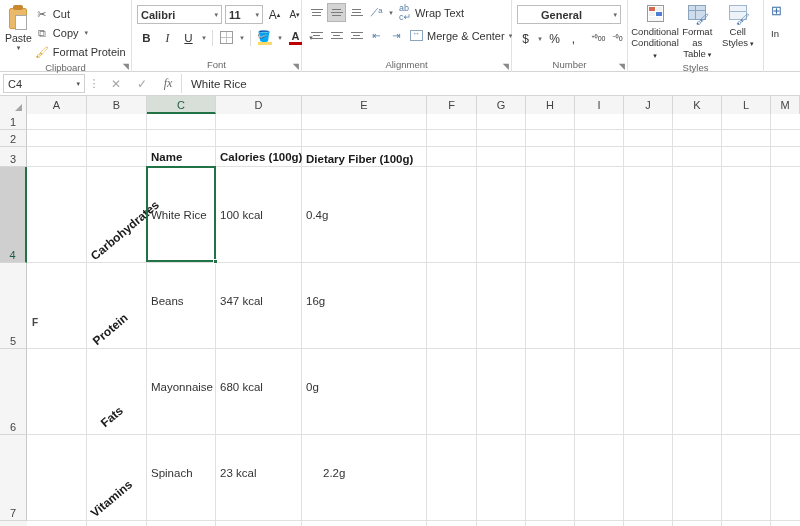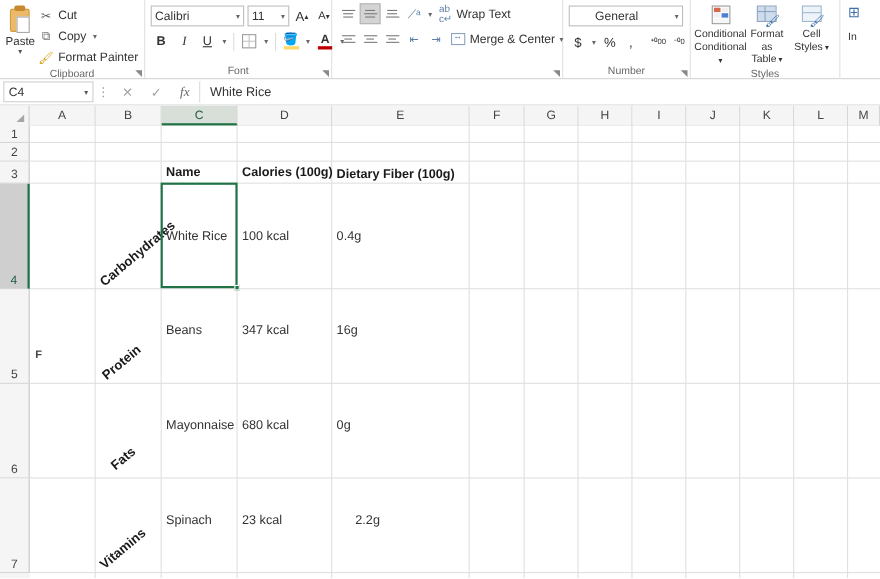--- a/index.html
+++ b/index.html
@@ -76,21 +76,21 @@
 
   
   .g-font { width: 170px; }
   .font-row1 { display: flex; align-items: center; gap: 3px; padding-top: 2px; }
   .font-row2 { display: flex; align-items: center; gap: 2px; margin-top: 4px; }
   .combo {
     height: 19px; border: 1px solid #bdbdbd; background: #fff;
     display: flex; align-items: center; justify-content: space-between;
     padding: 0 3px; font-size: 11px; color: #333; cursor: pointer;
   }
-  .combo .cv { overflow: hidden; white-space: nowrap; }
+  .combo .cv { overflow: hidden; white-space: nowrap; font-weight: bold; }
   .combo .ca { font-size: 7px; color: #666; }
   .font-name { width: 85px; }
   .font-size { width: 38px; }
   .ab-btn {
     width: 17px; height: 18px; font-size: 11px; color: #333;
     display: flex; align-items: center; justify-content: center; cursor: pointer;
   }
   .fbtn {
     width: 19px; height: 19px; display: flex; align-items: center;
     justify-content: center; font-size: 11.5px; color: #333; cursor: pointer;
@@ -290,21 +290,21 @@
           <span class="ci cut-icon">✂</span>
           <span>Cut</span>
         </div>
         <div class="cmd">
           <span class="ci copy-icon">⧉</span>
           <span>Copy</span>
           <span class="dd">▾</span>
         </div>
         <div class="cmd">
           <span class="ci fp-icon">🖌</span>
-          <span>Format Painter</span>
+          <span>Format Protein</span>
         </div>
       </div>
     </div>
     <div class="rgroup-label">Clipboard</div>
     <div class="dialog-launcher">◥</div>
   </div>
 
   <div class="rgroup g-font">
     <div class="rgroup-body" style="flex-direction:column;">
       <div class="font-row1">
@@ -399,20 +399,21 @@
         <div class="fbtn">
             <span class="indent-ic">⇥</span>
           </div>
         <div class="wrap-cmd">
           <span class="merge-ic"></span>
           <span>Merge &amp; Center</span>
           <span class="dd" style="font-size:7px;color:#666;">▾</span>
         </div>
       </div>
     </div>
+    <div class="rgroup-label">Alignment</div>
     <div class="dialog-launcher">◥</div>
   </div>
 
   <div class="rgroup g-number">
     <div class="rgroup-body" style="flex-direction:column;">
       <div class="combo num-fmt">
         <span class="cv">General</span>
         <span class="ca">▾</span>
       </div>
       <div class="num-row">

